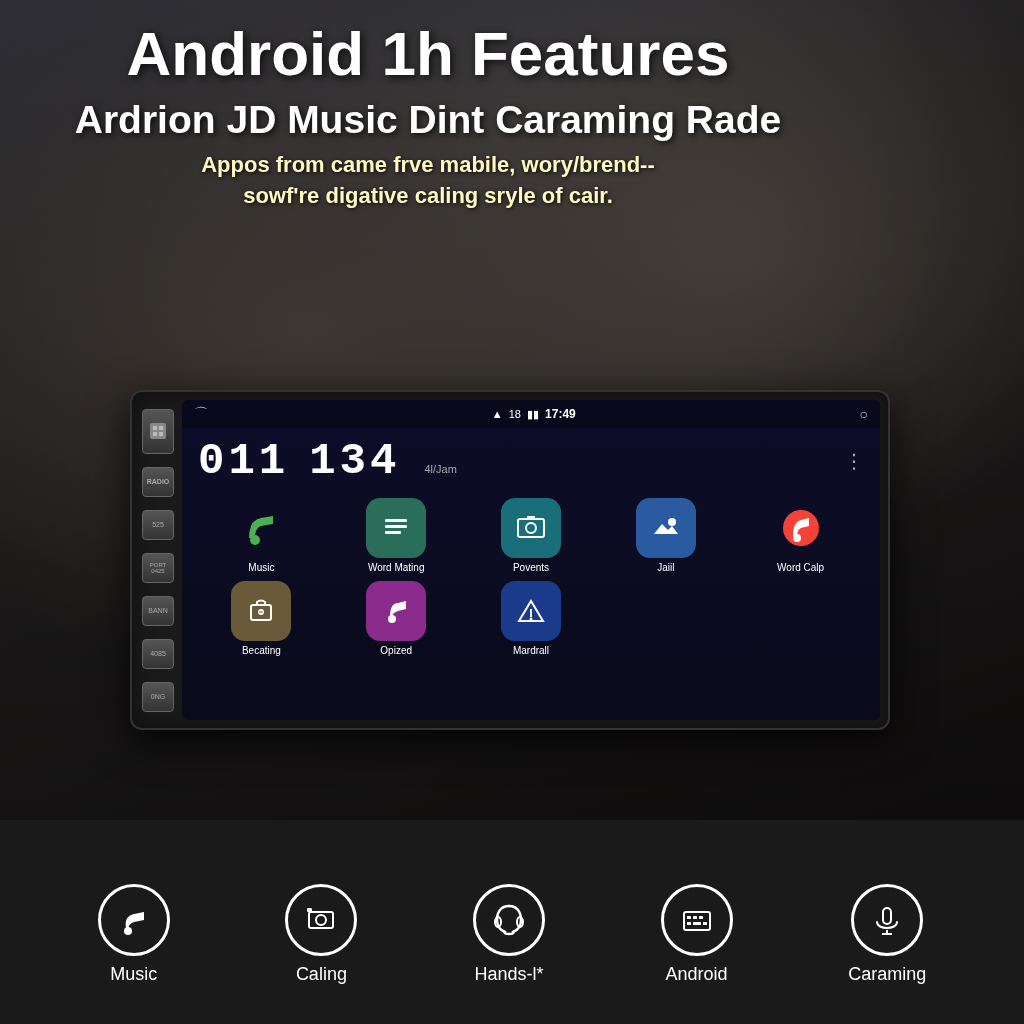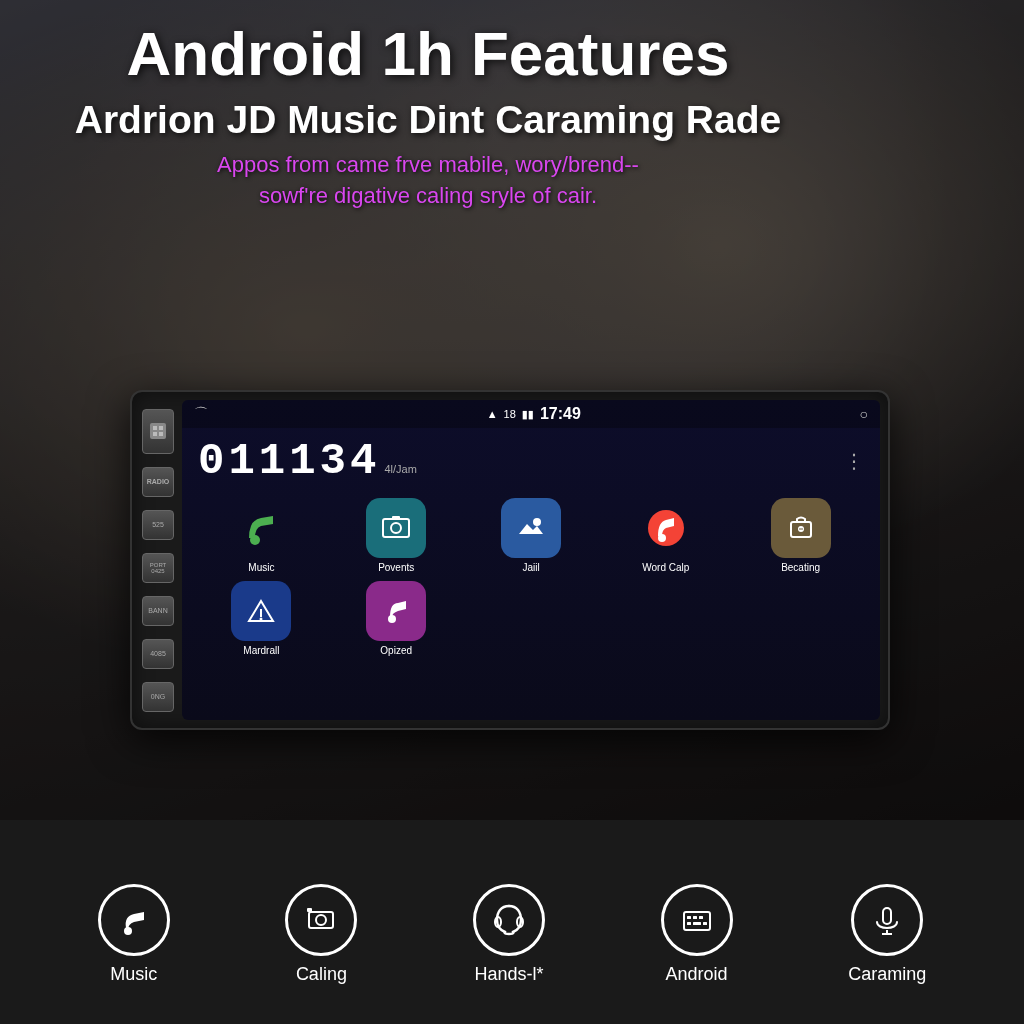--- a/index.html
+++ b/index.html
@@ -63,22 +63,22 @@
     .sub-title {
       font-size: 39px;
       font-weight: 800;
       color: #ffffff;
       text-shadow: 2px 2px 6px rgba(0,0,0,0.8);
       margin-bottom: 8px;
     }
 
     .description {
       font-size: 22px;
-      font-weight: 400;
-      color: #d946ef;
+      font-weight: 700;
+      color: #fef9c3;
       text-shadow: 1px 1px 4px rgba(0,0,0,0.9);
       line-height: 1.4;
     }
 
     
     .device-wrapper {
       position: absolute;
       top: 390px;
       left: 130px;
       width: 760px;
@@ -178,20 +178,21 @@
     .call-display {
       padding: 8px 16px 4px;
       display: flex;
       align-items: center;
       gap: 20px;
     }
 
     .call-numbers {
       display: flex;
       align-items: baseline;
+      gap: 20px;
     }
 
     .call-num {
       font-size: 44px;
       font-weight: 700;
       color: #ffffff;
       font-family: 'Courier New', monospace;
       letter-spacing: 4px;
     }
 
@@ -335,21 +336,21 @@
       <div class="screen-inner">
 
         <div class="status-bar">
           <div class="status-left">
             <span style="color:#ccc;font-size:14px;">⌒</span>
           </div>
           <div class="status-right">
             <span class="status-icon">▲</span>
             <span class="status-icon">18</span>
             <span class="status-icon">▮▮</span>
-            <span class="status-icon" style="font-size:16px;font-weight:bold;color:#fff;">17:49</span>
+            <span class="status-icon" style="font-size:12px;font-weight:bold;color:#fff;">17:49</span>
           </div>
           <div style="font-size:14px;color:#ccc;">○</div>
         </div>
 
         <div class="call-display">
           <div class="call-numbers">
             <span class="call-num">011</span>
             <span class="call-num">134</span>
             <span class="call-sub">4l/Jam</span>
           </div>
@@ -362,20 +363,30 @@
             <div class="app-icon" style="background:transparent;">
               <svg width="40" height="40" viewBox="0 0 40 40" fill="none">
                 <path d="M8 30 Q8 12 20 10 L20 18 Q14 20 14 30 Z" fill="#4CAF50"></path>
                 <path d="M20 10 L32 8 L32 16 L20 18 Z" fill="#4CAF50"></path>
                 <circle cx="14" cy="32" r="5" fill="#4CAF50"></circle>
               </svg>
             </div>
             <span class="app-label">Music</span>
           </div>
 
+          <div class="app-item">
+            <div class="app-icon" style="background:#2a6e5a;">
+              <svg width="30" height="30" viewBox="0 0 30 30" fill="none">
+                <rect x="4" y="6" width="22" height="3" fill="white" rx="1"></rect>
+                <rect x="4" y="12" width="22" height="3" fill="white" rx="1"></rect>
+                <rect x="4" y="18" width="16" height="3" fill="white" rx="1"></rect>
+              </svg>
+            </div>
+            <span class="app-label">Word Mating</span>
+          </div>
 
           <div class="app-item">
             <div class="app-icon" style="background:#1a6e7a;">
               <svg width="32" height="32" viewBox="0 0 32 32" fill="none">
                 <rect x="3" y="7" width="26" height="18" rx="2" stroke="white" stroke-width="2" fill="none"></rect>
                 <circle cx="16" cy="16" r="5" stroke="white" stroke-width="2" fill="none"></circle>
                 <rect x="12" y="4" width="8" height="3" rx="1" fill="white"></rect>
               </svg>
             </div>
             <span class="app-label">Povents</span>
@@ -411,39 +422,39 @@
                 <rect x="6" y="10" width="20" height="15" rx="2" stroke="white" stroke-width="2" fill="none"></rect>
                 <path d="M12 10 L12 7 Q16 4 20 7 L20 10" stroke="white" stroke-width="2" fill="none"></path>
                 <circle cx="16" cy="17" r="3" fill="white"></circle>
                 <path d="M14 17 L18 17" stroke="#6a5a3a" stroke-width="1"></path>
               </svg>
             </div>
             <span class="app-label">Becating</span>
           </div>
 
           <div class="app-item">
+            <div class="app-icon" style="background:#8a2a8a;">
+              <svg width="32" height="32" viewBox="0 0 32 32" fill="none">
+                <path d="M10 22 Q10 8 18 8 L18 16 Q12 18 12 22 Z" fill="white"></path>
+                <path d="M18 8 L26 6 L26 14 L18 16 Z" fill="white"></path>
+                <circle cx="12" cy="24" r="4" fill="white"></circle>
+              </svg>
+            </div>
+            <span class="app-label">Opized</span>
+          </div>
+
+          <div class="app-item">
             <div class="app-icon" style="background:#1a3a8a;">
               <svg width="32" height="32" viewBox="0 0 32 32" fill="none">
                 <polygon points="16,6 28,26 4,26" fill="none" stroke="white" stroke-width="2"></polygon>
                 <line x1="16" y1="14" x2="16" y2="22" stroke="white" stroke-width="2"></line>
                 <circle cx="16" cy="24" r="1.5" fill="white"></circle>
               </svg>
             </div>
             <span class="app-label">Mardrall</span>
-          </div>
-
-          <div class="app-item">
-            <div class="app-icon" style="background:#8a2a8a;">
-              <svg width="32" height="32" viewBox="0 0 32 32" fill="none">
-                <path d="M10 22 Q10 8 18 8 L18 16 Q12 18 12 22 Z" fill="white"></path>
-                <path d="M18 8 L26 6 L26 14 L18 16 Z" fill="white"></path>
-                <circle cx="12" cy="24" r="4" fill="white"></circle>
-              </svg>
-            </div>
-            <span class="app-label">Opized</span>
           </div>
 
         </div>
       </div>
     </div>
   </div>
 </div>
 
 <div class="bottom-bar">
 

